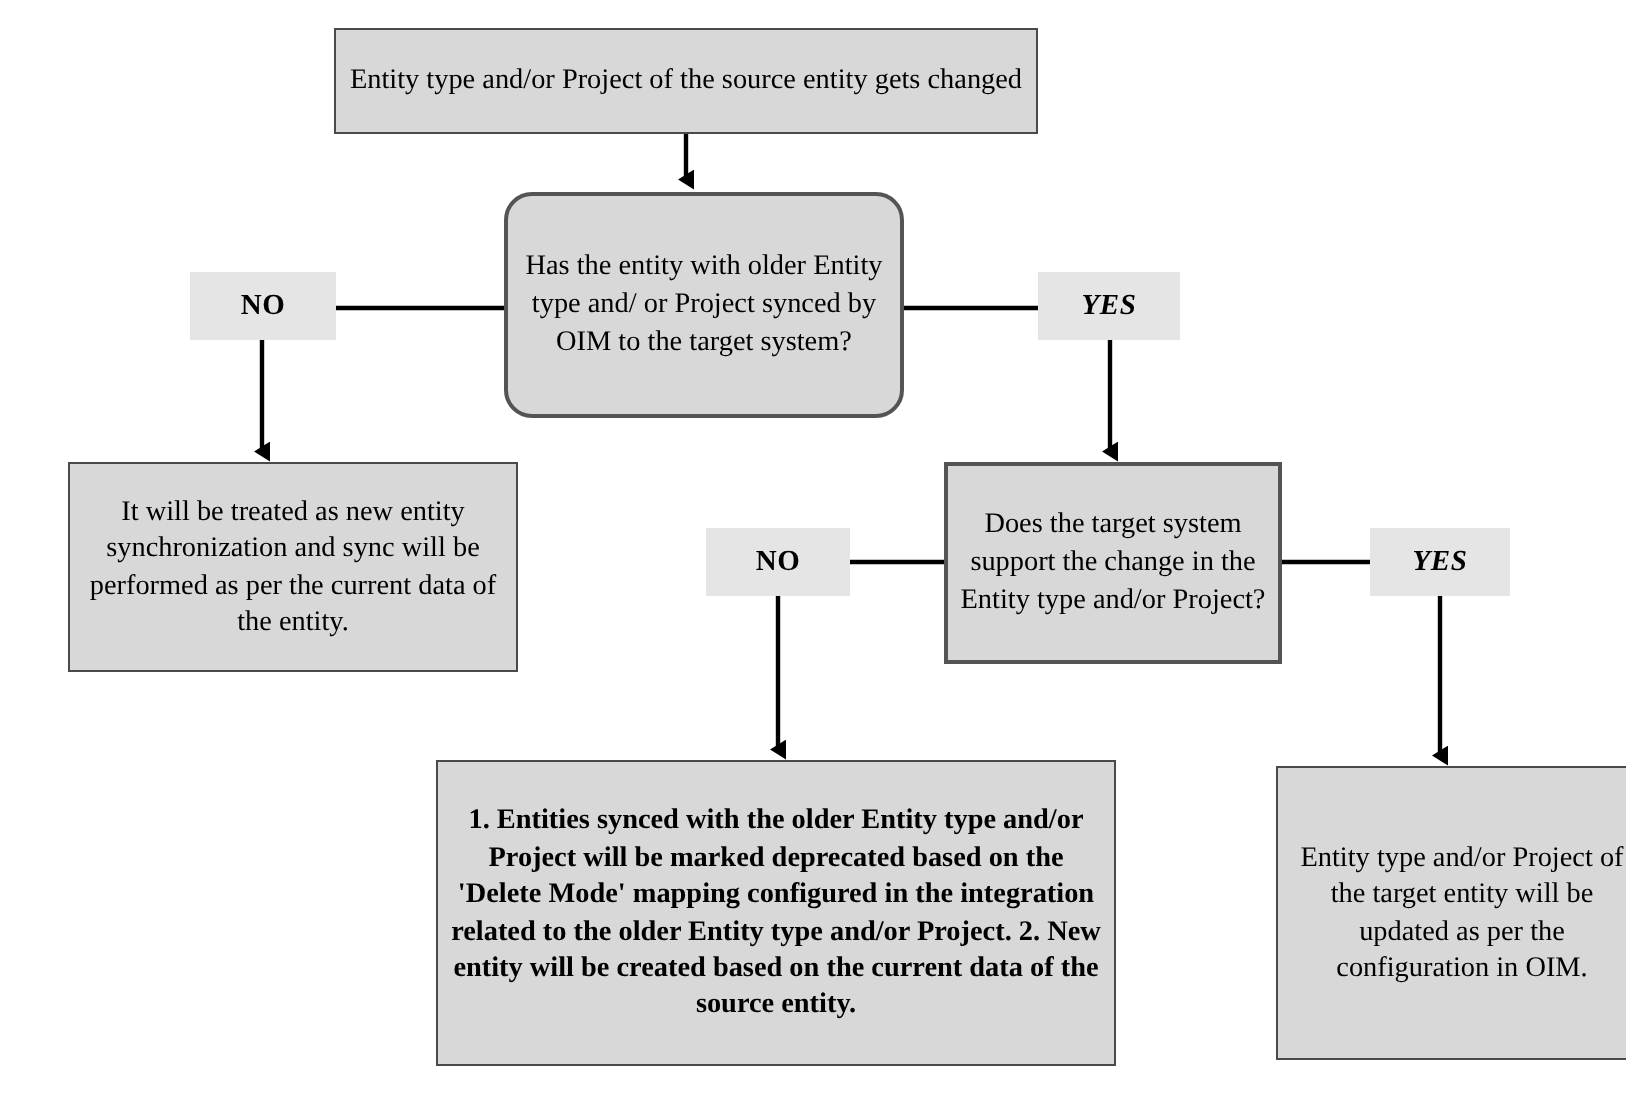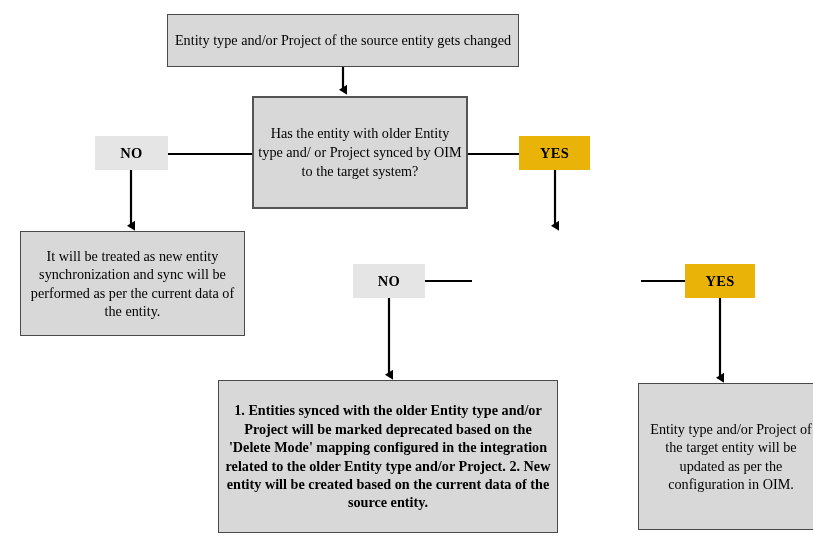--- a/index.html
+++ b/index.html
@@ -51,21 +51,22 @@
   .label-chip {
     border: none;
     font-weight: bold;
     font-size: 14.5px;
     letter-spacing: 0.3px;
   }
   .chip-no {
     background: #e5e5e5;
   }
   .chip-yes {
-    background: #eab308;
+    background: #e5e5e5;
+    font-style: italic;
   }
   .node span.txt {
     display: block;
     width: 100%;
   }
 </style>
 </head>
 <body>
 
 <div id="canvas">
@@ -93,36 +94,39 @@
 
     <line x1="389" y1="298" x2="389" y2="375" stroke="#000000" stroke-width="2.2" marker-end="url(#arrowhead)"></line>
 
     <line x1="720" y1="298" x2="720" y2="378" stroke="#000000" stroke-width="2.2" marker-end="url(#arrowhead)"></line>
   </svg>
 
   <div class="node process" style="left:167px; top:14px; width:352px; height:53px;">
     <span class="txt">Entity type and/or Project of the source entity gets changed</span>
   </div>
 
-  <div class="node decision" style="left:252px; top:96px; width:216px; height:113px;">
+  <div class="node decision" style="left:252px; top:96px; width:200px; height:113px;border-radius:14px;">
     <span class="txt">Has the entity with older Entity type and/ or Project synced  by OIM to the target system?</span>
   </div>
 
   <div class="node label-chip chip-no" style="left:95px; top:136px; width:73px; height:34px;">
     <span class="txt">NO</span>
   </div>
 
   <div class="node label-chip chip-yes" style="left:519px; top:136px; width:71px; height:34px;">
     <span class="txt">YES</span>
   </div>
 
-  <div class="node process" style="left:20px; top:231px; width:225px; height:105px;">
+  <div class="node process" style="left:34px; top:231px; width:225px; height:105px;">
     <span class="txt">It will be treated as new entity synchronization and sync will be performed as per the current data of the entity.</span>
   </div>
 
+  <div class="node decision" style="left:472px; top:231px; width:169px; height:101px;">
+    <span class="txt">Does the target system support the change in the Entity type and/or Project?</span>
+  </div>
 
   <div class="node label-chip chip-no" style="left:353px; top:264px; width:72px; height:34px;">
     <span class="txt">NO</span>
   </div>
 
   <div class="node label-chip chip-yes" style="left:685px; top:264px; width:70px; height:34px;">
     <span class="txt">YES</span>
   </div>
 
   <div class="node process" style="left:218px; top:380px; width:340px; height:153px;font-weight:bold;">

